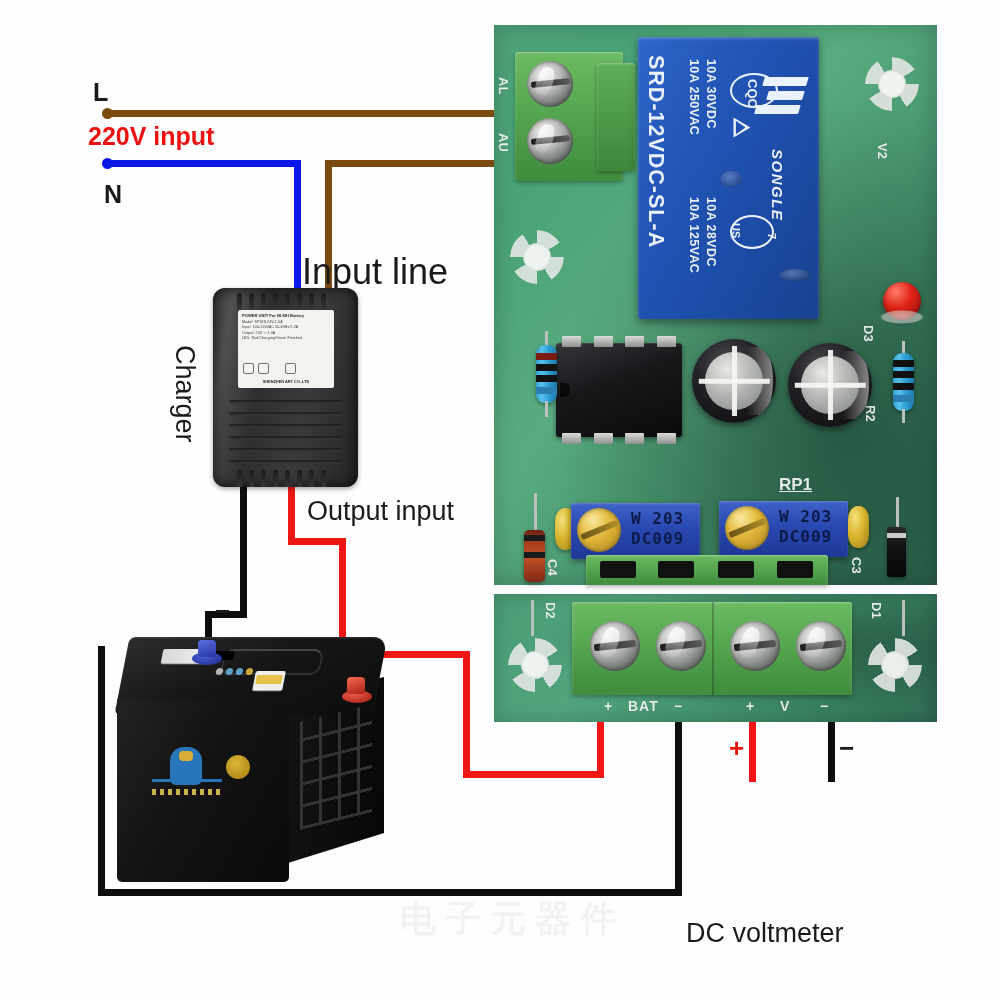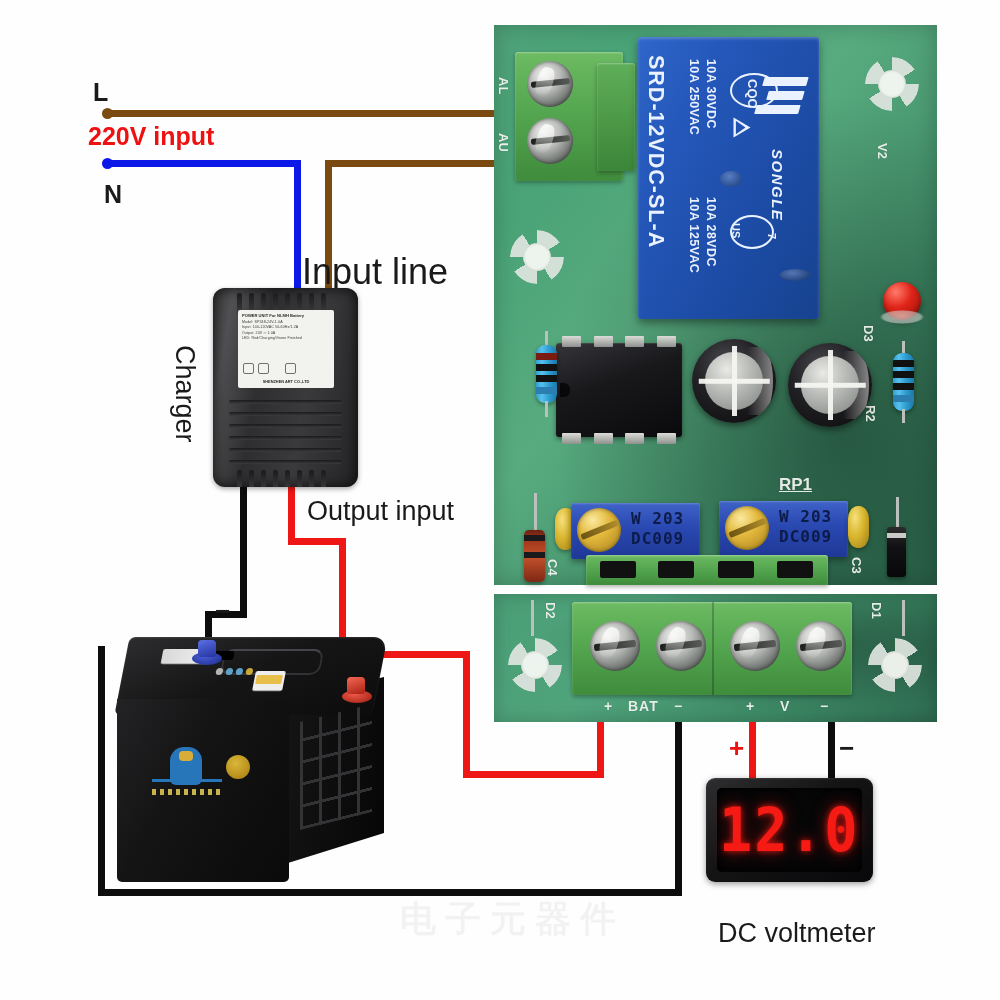--- a/index.html
+++ b/index.html
@@ -255,21 +255,21 @@
 
   <div class="w w-red" style="left:749px;top:716px;width:7px;height:66px;"></div>
   <div class="w w-black" style="left:828px;top:716px;width:7px;height:66px;"></div>
 
   <div class="lbl" style="left:93px;top:78px;font-size:25px;">L</div>
   <div class="lbl lbl-red" style="left:88px;top:122px;font-size:25px;">220V input</div>
   <div class="lbl" style="left:104px;top:180px;font-size:25px;">N</div>
   <div class="lbl" style="left:302px;top:251px;font-size:36px;font-weight:400;">Input line</div>
   <div class="lbl" style="left:307px;top:496px;font-size:27px;font-weight:400;">Output input</div>
   <div class="lbl rot90" style="left:200px;top:345px;font-size:27px;font-weight:400;">Charger</div>
-  <div class="lbl" style="left:718px;top:918px;font-size:27px;font-weight:400;">DC voltmeter</div>
+  <div class="lbl" style="left:686px;top:918px;font-size:27px;font-weight:400;">DC voltmeter</div>
 
   <div class="lbl" style="left:215px;top:596px;font-size:26px;">−</div>
   <div class="lbl" style="left:364px;top:640px;font-size:28px;">+</div>
 
   <div class="lbl lbl-red" style="left:729px;top:733px;font-size:26px;">+</div>
   <div class="lbl" style="left:839px;top:733px;font-size:26px;">−</div>
 
   <div id="charger">
     <div class="finT" style="left:24px;"></div>
       <div class="finT" style="left:36px;"></div>
@@ -338,25 +338,20 @@
       <div class="ring" style="left:-6px;top:12px;background:radial-gradient(ellipse at 40% 30%,#4a5fd6,#1c2a8e);"></div>
       <div class="post" style="left:0;top:0;background:linear-gradient(160deg,#5b70e4,#2433a0);"></div>
     </div>
 
     <div class="term" style="left:243px;top:40px;">
       <div class="ring" style="left:-5px;top:13px;background:radial-gradient(ellipse at 40% 30%,#f05a4a,#9c1c10);"></div>
       <div class="post" style="left:0;top:0;background:linear-gradient(160deg,#f46754,#aa2012);"></div>
     </div>
   </div>
 
-  <div id="volt">
-    <div class="bezel">
-      <div class="digits">12.0</div>
-    </div>
-  </div>
 
   <div id="pcb">
 
     <div class="hole" style="left:16px;top:205px;">
         <div class="inner"></div>
       </div>
     <div class="hole" style="left:371px;top:32px;">
         <div class="inner"></div>
       </div>
 

